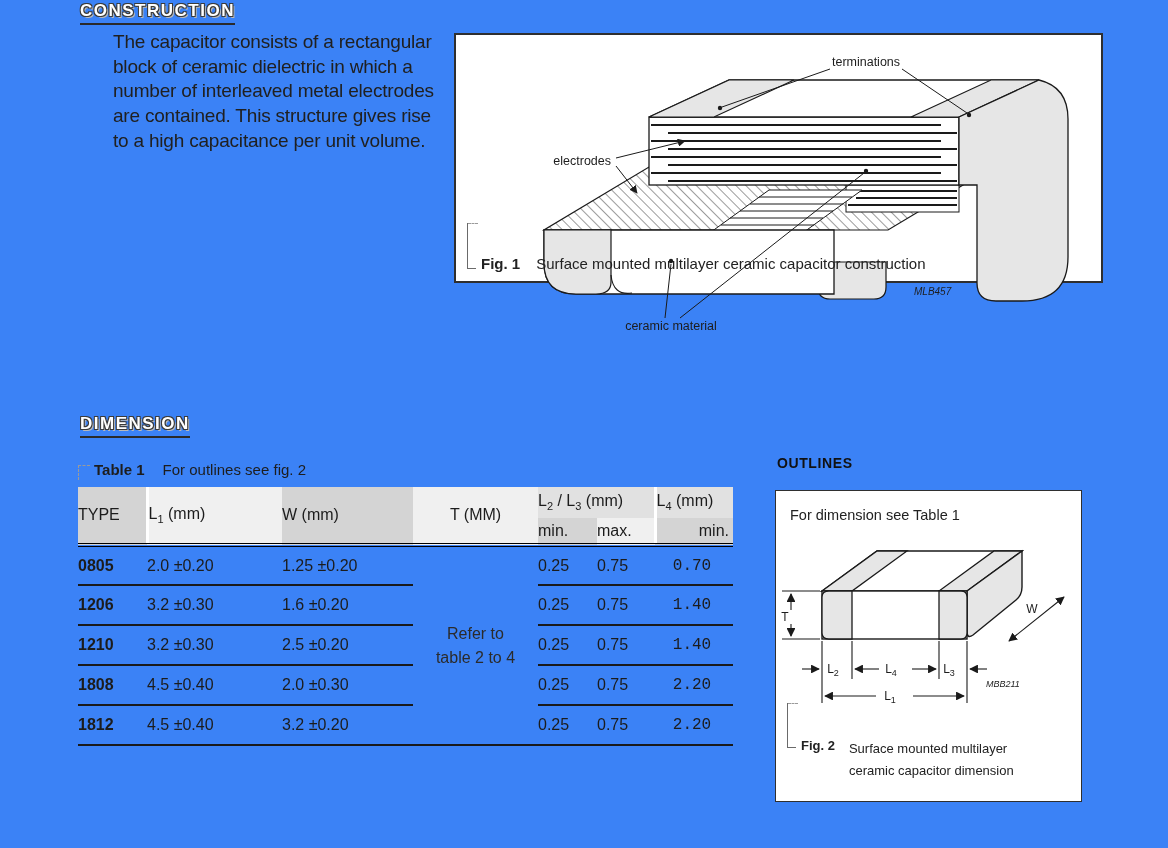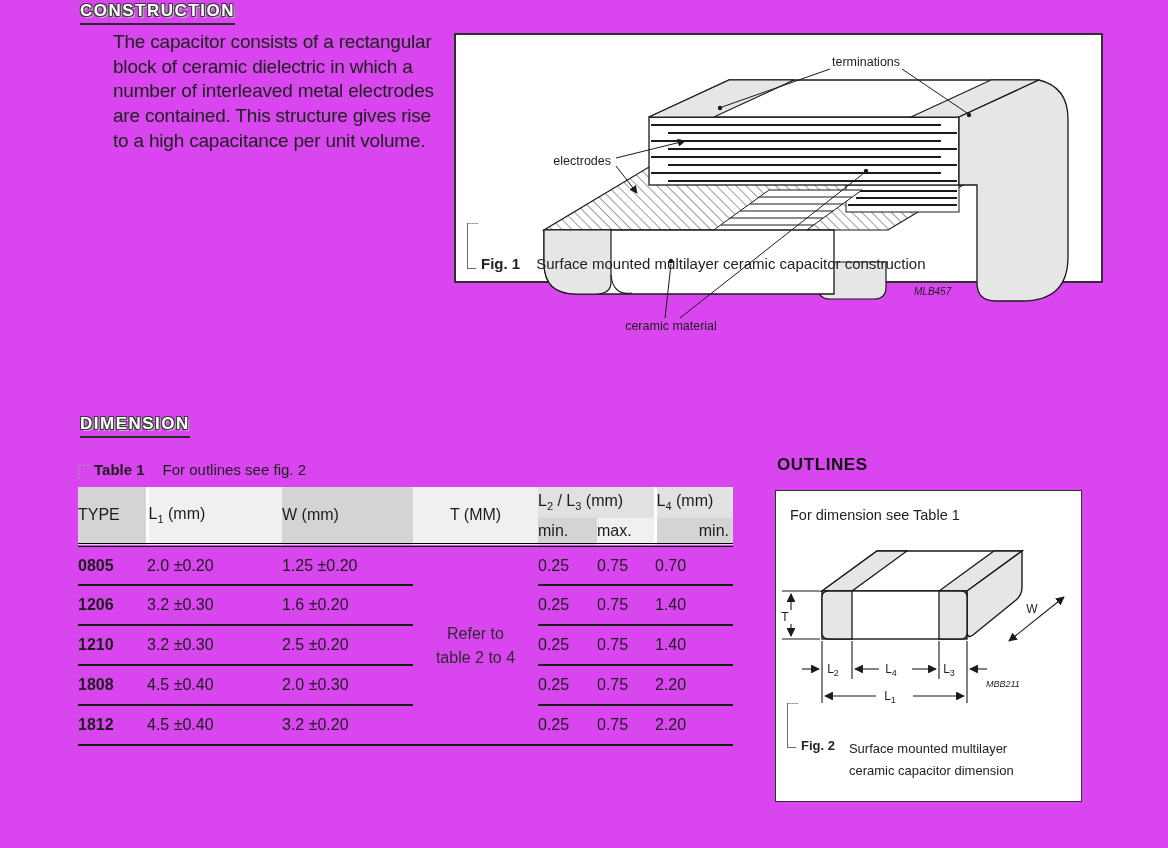--- a/index.html
+++ b/index.html
@@ -1,28 +1,28 @@
 <!DOCTYPE html>
 <html><head>
 <meta charset="utf-8">
 <style>
   * { margin:0; padding:0; box-sizing:border-box; }
   body { background:#fff; font-family:"Liberation Sans", sans-serif; color:#1d1d1d; }
-  #canvas { position:relative; width:1168px; height:848px; background:#d946ef; overflow:hidden; }
+  #canvas { position:relative; width:1168px; height:848px; background:#3b82f6; overflow:hidden; }
 
   
   .hollow-heading {
     position:absolute; display:inline-block;
     font-size:17px; font-weight:700; letter-spacing:1.5px;
     color:#ffffff;
     text-shadow:-1px -1px 0 #3a3a3a, 1px -1px 0 #3a3a3a, -1px 1px 0 #3a3a3a, 1px 1px 0 #3a3a3a, 2px 2px 0 #b9b9b9;
     border-bottom:2px solid #2a2a2a; padding-bottom:2px;
   }
   .solid-heading {
-    position:absolute; font-size:17px; font-weight:700; letter-spacing:0.6px; color:#111;
+    position:absolute; font-size:14px; font-weight:700; letter-spacing:0.6px; color:#111;
   }
   .para {
     position:absolute; width:334px; font-size:19px; line-height:1.3; color:#202020; letter-spacing:-0.2px;margin-left:35px;
   }
 
   .figbox { position:absolute; border:2px solid #2f2f2f; background:#fff; }
   .figbox svg { position:absolute; left:0; top:0; }
   svg text { font-family:"Liberation Sans", sans-serif; fill:#1d1d1d; }
 
   .cap-bracket { position:absolute; width:11px; border-left:1.2px solid #6a6a6a; }
@@ -50,21 +50,21 @@
   .pad-l { padding-left:8px; }
   .pad-l2 { padding-left:3px; }
   thead tr.grp th { height:31px; }
   thead tr.sub th { height:27px; }
   thead th.span2 { height:58px; }
   .dbl { border-bottom:4px double #000; }
   .gap-left { border-left:3px solid #fff; }
   tbody td { height:40px; }
   tbody td.sep { border-bottom:2px solid #1a1a1a; }
   tbody td.type-cell { font-weight:700; }
-  tbody td.r { text-align:left; padding-right:4px; }
+  tbody td.r { text-align:center; padding-right:4px;font-family:Liberation Mono, monospace; }
   td.t-note { text-align:center; font-size:16px; color:#2b2b2b; line-height:24px; border-bottom:2px solid #1a1a1a; }
   sub.hdr-sub { font-size:11px; }
 
   .fig2-note { position:absolute; font-size:14.5px; color:#222; }
 </style>
 </head>
 <body>
 
 <div id="canvas">
 

